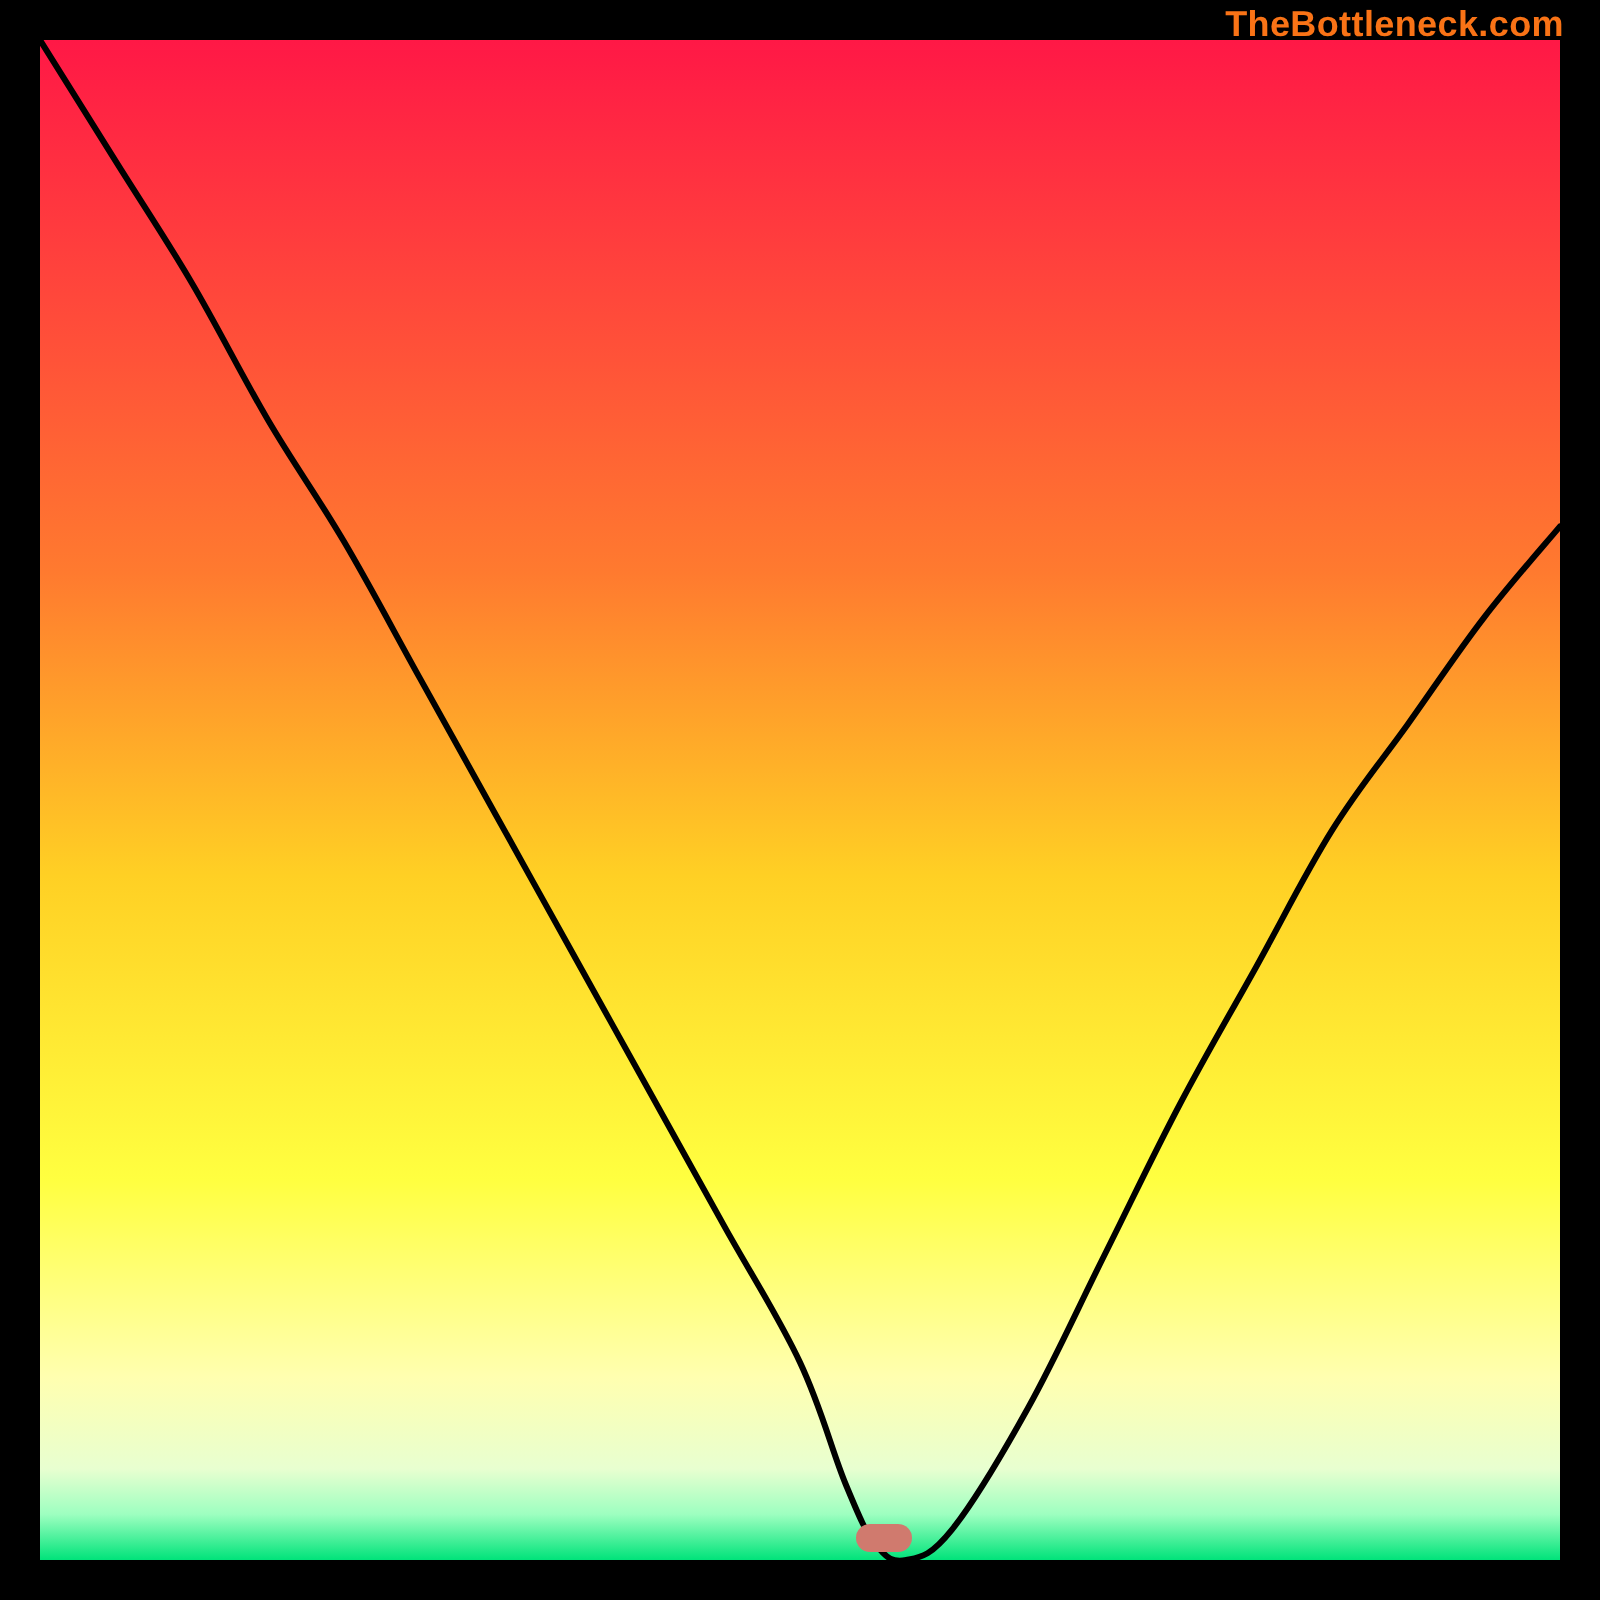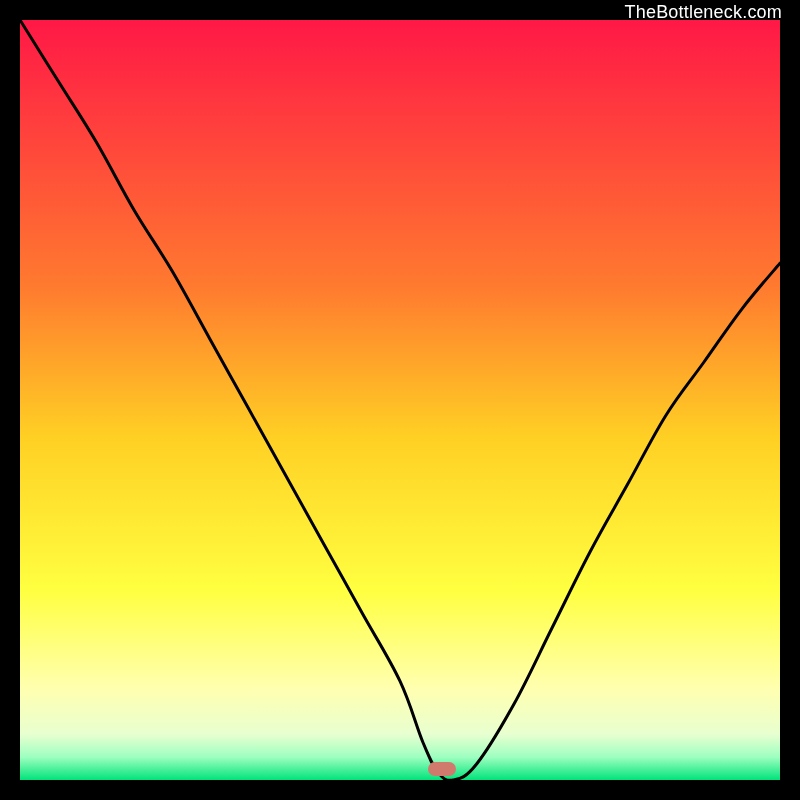--- a/index.html
+++ b/index.html
@@ -23,23 +23,23 @@
     position: absolute;
     left: 0;
     top: 0;
     width: 760px;
     height: 760px;
   }
   .watermark {
     position: absolute;
     top: -18px;
     right: -2px;
-    color: #ffffff;
+    color: #f97316;
     font-size: 18px;
-    font-weight: 400;
+    font-weight: 700;
     letter-spacing: 0.2px;
   }
   .marker {
     position: absolute;
     width: 28px;
     height: 14px;
     border-radius: 7px;
     transform: translate(-50%, -50%);
   }
   svg.curve {

